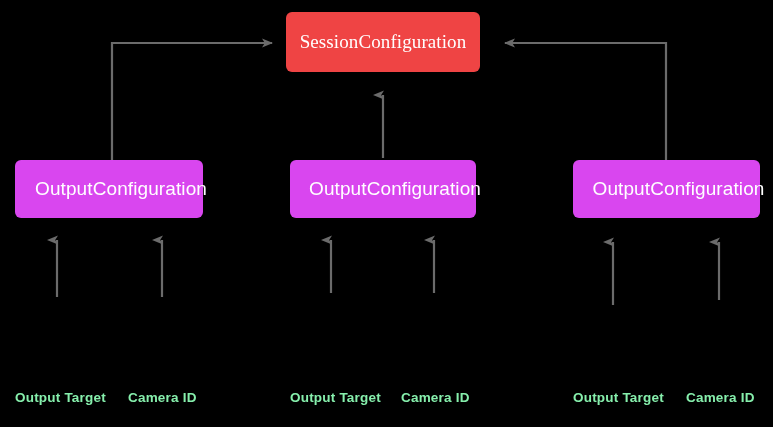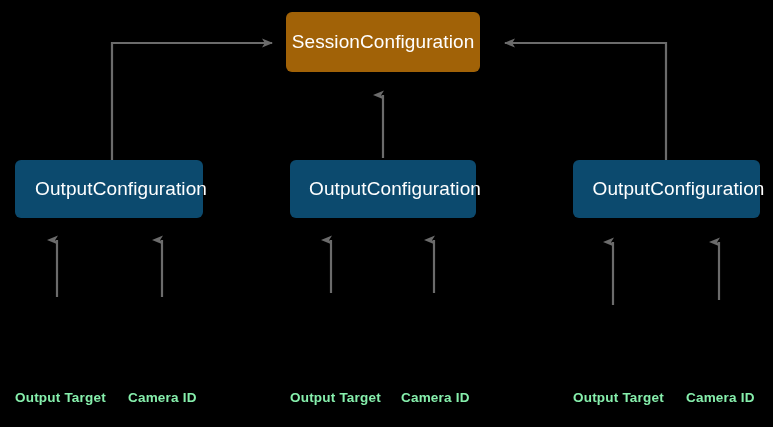--- a/index.html
+++ b/index.html
@@ -24,24 +24,25 @@
     justify-content: center;
     border-radius: 6px;
     color: #ffffff;
     font-size: 19px;
     font-weight: 400;
     letter-spacing: 0.1px;
     white-space: nowrap;
     box-sizing: border-box;
   }
   .node-session {
-    background: #a16207;
+    background: #ef4444;
+    font-family: Liberation Serif, serif;
   }
   .node-output {
-    background: #0c4a6e;
+    background: #d946ef;
     padding-left: 24px;
   }
   .leaf-label {
     position: absolute;
     color: #86efac;
     font-size: 13.5px;
     font-weight: 700;
     white-space: nowrap;
     letter-spacing: 0.2px;
   }

